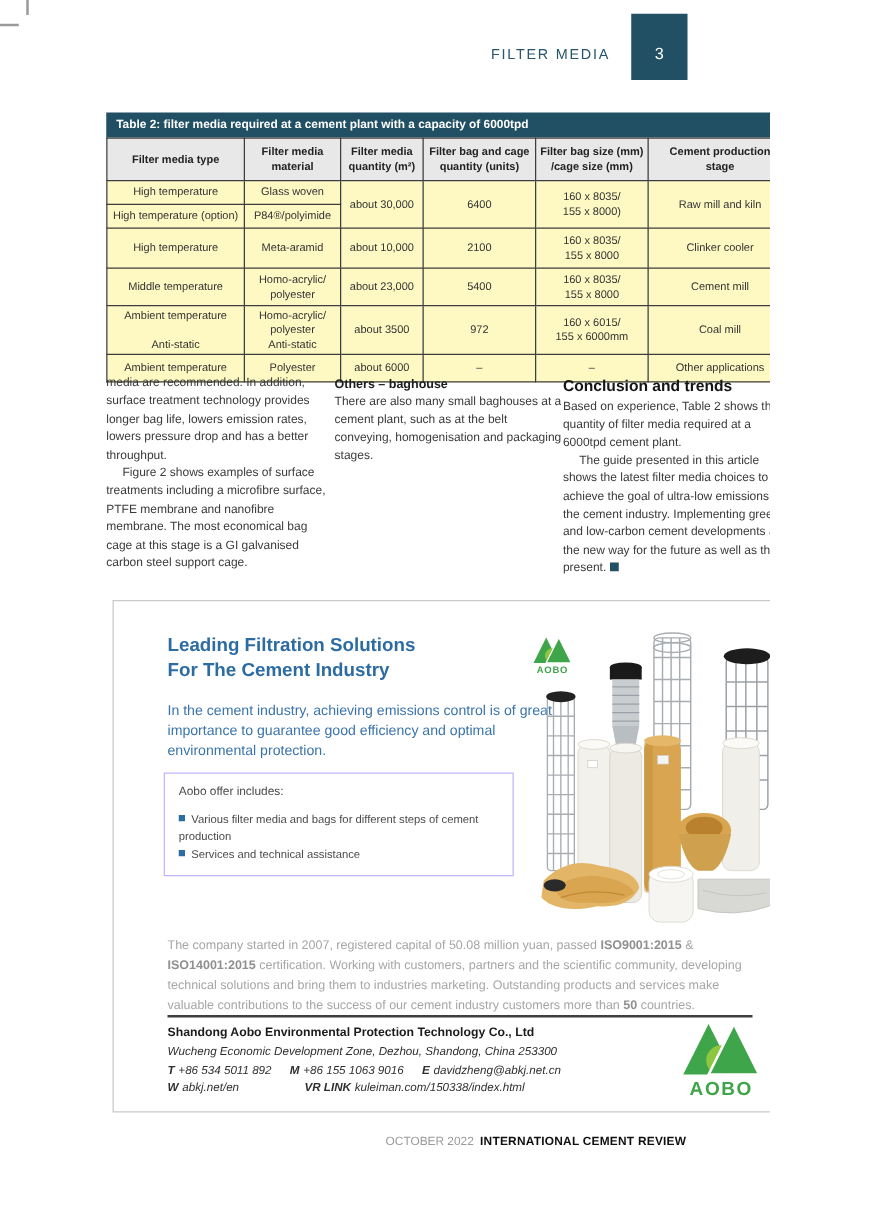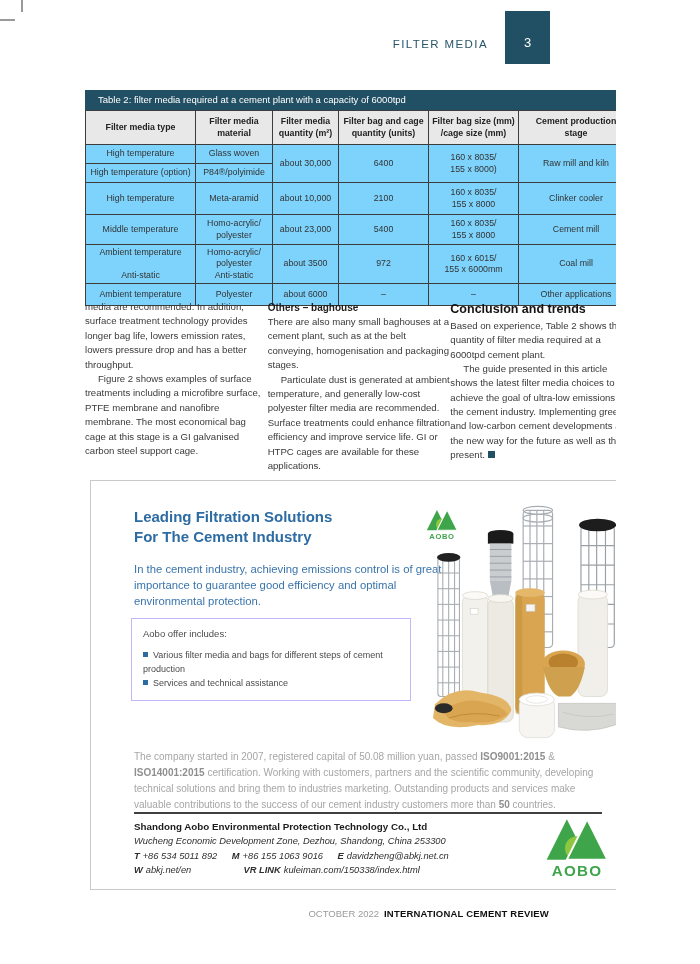--- a/index.html
+++ b/index.html
@@ -17,28 +17,28 @@
 
   
   .hdr-title { position:absolute; top:38px; right:128px; font-size:11.5px; letter-spacing:1.4px; color:#27566b; }
   .hdr-pagebox {
     position:absolute; top:11px; right:66px; width:45px; height:53px; background:#214f63;
     color:#fff; font-size:13px; display:flex; align-items:center; justify-content:center; padding-top:10px; box-sizing:border-box;
   }
 
   
   .table-wrap { position:absolute; left:85px; top:90px; width:548px; }
-  .table-title { background:#214f63; color:#fff; font-size:9.5px; font-weight:normal; padding:5px 8px 5px 13px; line-height:10px; }
+  .table-title { background:#214f63; color:#fff; font-size:9.5px; font-weight:bold; padding:5px 8px 5px 8px; line-height:10px; }
   table.media { border-collapse:collapse; width:100%; table-layout:fixed; }
   table.media th, table.media td {
     border:1px solid #3d3d3d; font-size:8.8px; text-align:center; vertical-align:middle;
     padding:2px 3px; white-space:pre-line; line-height:1.3;
   }
   table.media th { background:#e8e8e8; color:#222; font-weight:bold; height:29px; }
-  table.media td { color:#333; background:#7dd3fc; }
+  table.media td { color:#333; background:#fef9c3; }
   tr.h17 td { height:14px; }
   tr.h30 td { height:27px; }
   tr.h28 td { height:25px; }
   tr.h37 td { height:34px; }
   tr.h20 td { height:17px; }
 
   
   .article { position:absolute; left:85px; top:300px; width:548px; display:flex; }
   .acol { flex:1; font-size:9.6px; line-height:1.5; color:#3a3a3a; }
   .acol p { margin:0; }
@@ -173,21 +173,20 @@
   </div>
 
   <div class="article">
     <div class="acol">
       <p>media are recommended. In addition, surface treatment technology provides longer bag life, lowers emission rates, lowers pressure drop and has a better throughput.</p>
       <p class="indent">Figure 2 shows examples of surface treatments including a microfibre surface, PTFE membrane and nanofibre membrane. The most economical bag cage at this stage is a GI galvanised carbon steel support cage.</p>
     </div>
     <div class="acol">
       <p class="h-small">Others – baghouse</p>
       <p>There are also many small baghouses at a cement plant, such as at the belt conveying, homogenisation and packaging stages.</p>
-      <p class="indent">Particulate dust is generated at ambient temperature, and generally low-cost polyester filter media are recommended. Surface treatments could enhance filtration efficiency and improve service life. GI or HTPC cages are available for these applications.</p>
     </div>
     <div class="acol">
       <p class="h-big">Conclusion and trends</p>
       <p>Based on experience, Table 2 shows the quantity of filter media required at a 6000tpd cement plant.</p>
       <p class="indent"><span>The guide presented in this article shows the latest filter media choices to achieve the goal of ultra-low emissions in the cement industry. Implementing green and low-carbon cement developments are the new way for the future as well as the present.</span><span class="end-marker"></span></p>
     </div>
   </div>
 
   <div class="ad">
     <div class="ad-headline">

